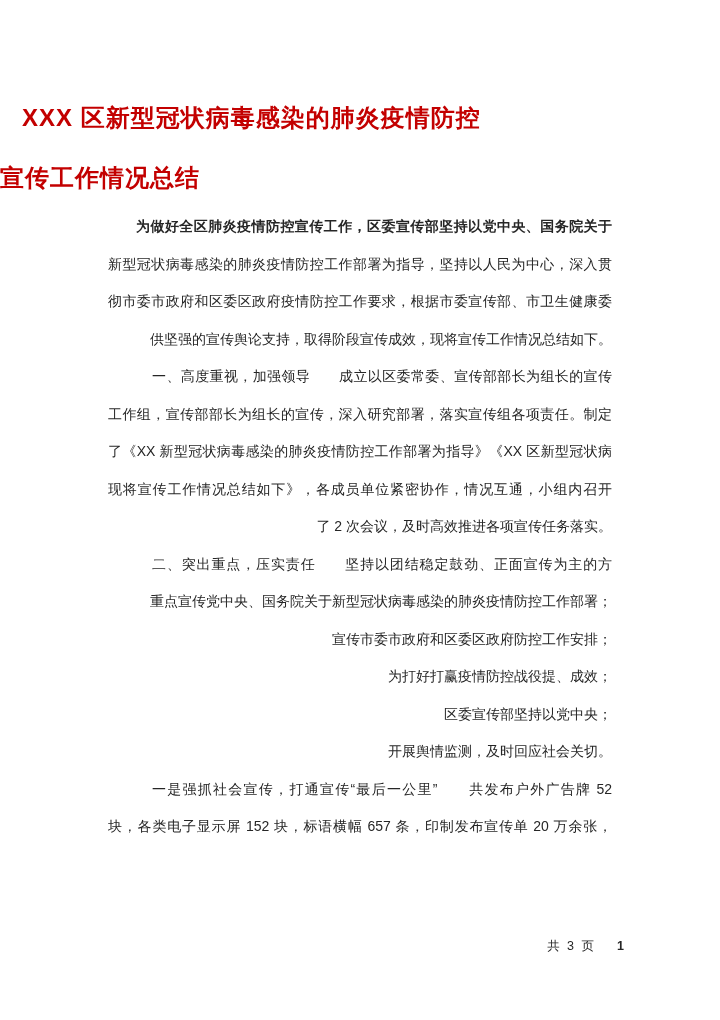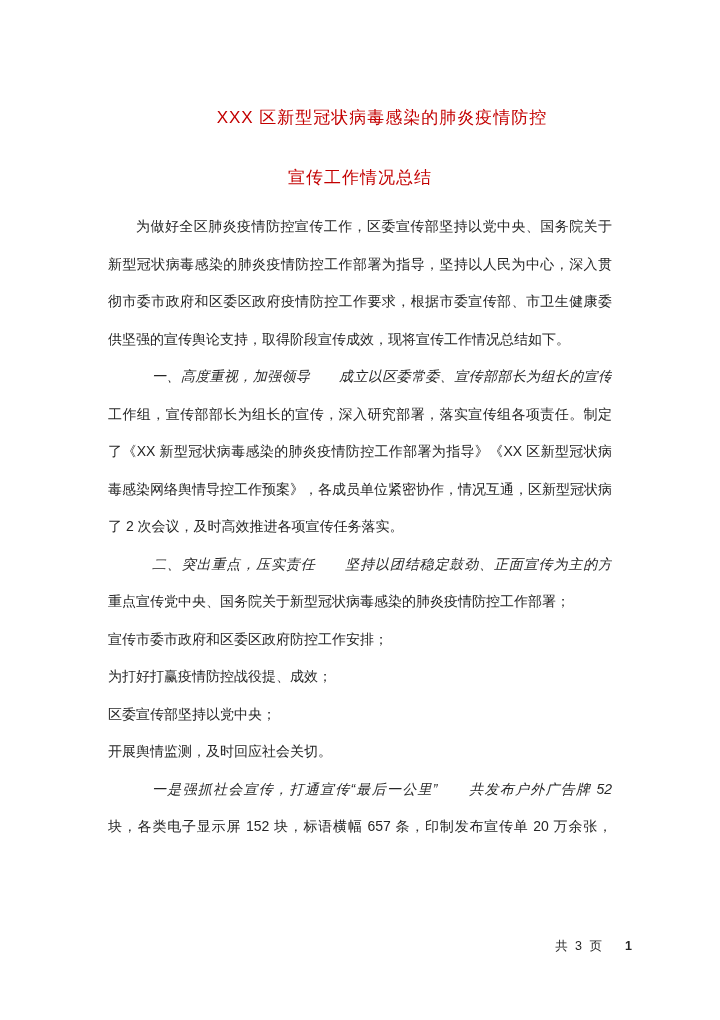--- a/index.html
+++ b/index.html
@@ -12,50 +12,50 @@
     position: relative;
     overflow: hidden;
   }
   .doc-page {
     position: absolute;
     inset: 0;
     background: #ffffff;
   }
   .doc-title {
     margin-top: 88px;
-    text-align: center;
-    font-weight: normal;
-    font-size: 17px;
+    text-align: left;
+    font-weight: bold;
+    font-size: 24px;
     line-height: 60px;
     letter-spacing: 1px;
   }
   .doc-title .line1 {
     transform: translateX(22px);
   }
   .doc-body {
     margin: 0 108px;
     width: 504px;
   }
   .doc-line {
     font-size: 14px;
     height: 37.5px;
     line-height: 37.5px;
-    text-align: left;
+    text-align: right;
     overflow: hidden;
   }
   .doc-line.just {
     text-align: justify;
     text-align-last: justify;
   }
-  .doc-line.indent-2 { text-indent: 28px; }
-  .doc-line.indent-3 { text-indent: 44px; font-style: italic; }
+  .doc-line.indent-2 { text-indent: 28px; font-weight: bold; }
+  .doc-line.indent-3 { text-indent: 44px; }
   .page-footer {
     position: absolute;
     top: 938px;
-    right: 88px;
+    right: 96px;
     display: flex;
     align-items: baseline;
     gap: 21px;
     font-size: 12.5px;
     color: #262626;
   }
   .page-footer .pages-label { letter-spacing: 2px; }
   .page-footer .page-num { font-weight: bold; }
 </style>
 </head>
@@ -70,21 +70,21 @@
 
   <div class="doc-body">
 
   <div class="doc-line indent-2 just">为做好全区肺炎疫情防控宣传工作，区委宣传部坚持以党中央、国务院关于</div>
       <div class="doc-line just">新型冠状病毒感染的肺炎疫情防控工作部署为指导，坚持以人民为中心，深入贯</div>
       <div class="doc-line just">彻市委市政府和区委区政府疫情防控工作要求，根据市委宣传部、市卫生健康委</div>
       <div class="doc-line">供坚强的宣传舆论支持，取得阶段宣传成效，现将宣传工作情况总结如下。</div>
       <div class="doc-line indent-3 just">一、高度重视，加强领导　　成立以区委常委、宣传部部长为组长的宣传</div>
       <div class="doc-line just">工作组，宣传部部长为组长的宣传，深入研究部署，落实宣传组各项责任。制定</div>
       <div class="doc-line just">了《XX 新型冠状病毒感染的肺炎疫情防控工作部署为指导》《XX 区新型冠状病</div>
-      <div class="doc-line just">毒感染网络舆情导控工作预案》，各成员单位紧密协作，情况互通，区新型冠状病</div>
+      <div class="doc-line just">现将宣传工作情况总结如下》，各成员单位紧密协作，情况互通，小组内召开</div>
       <div class="doc-line">了 2 次会议，及时高效推进各项宣传任务落实。</div>
       <div class="doc-line indent-3 just">二、突出重点，压实责任　　坚持以团结稳定鼓劲、正面宣传为主的方针，</div>
       <div class="doc-line">重点宣传党中央、国务院关于新型冠状病毒感染的肺炎疫情防控工作部署；</div>
       <div class="doc-line">宣传市委市政府和区委区政府防控工作安排；</div>
       <div class="doc-line">为打好打赢疫情防控战役提、成效；</div>
       <div class="doc-line">区委宣传部坚持以党中央；</div>
       <div class="doc-line">开展舆情监测，及时回应社会关切。</div>
       <div class="doc-line indent-3 just">一是强抓社会宣传，打通宣传“最后一公里”　　共发布户外广告牌 52</div>
       <div class="doc-line just">块，各类电子显示屏 152 块，标语横幅 657 条，印制发布宣传单 20 万余张，</div>
     </div>

